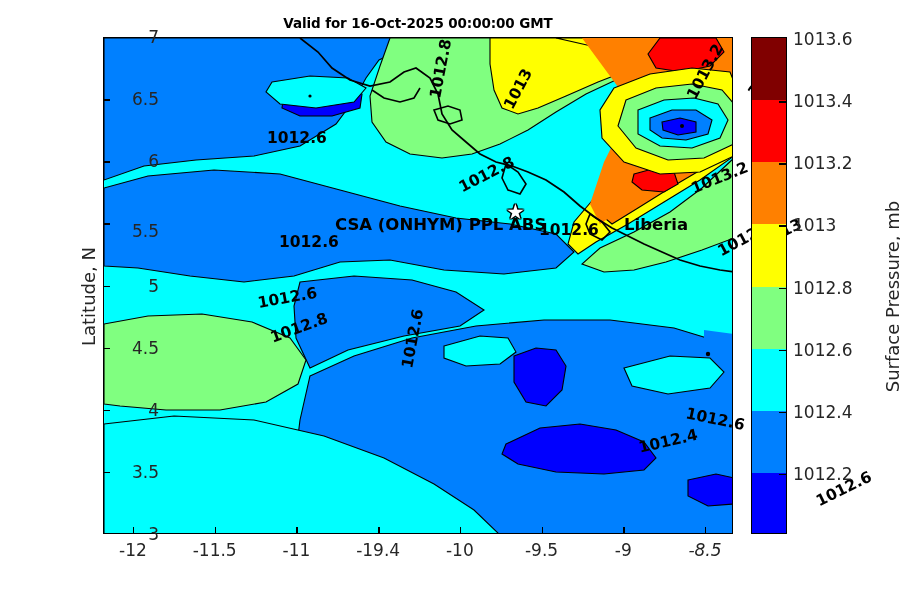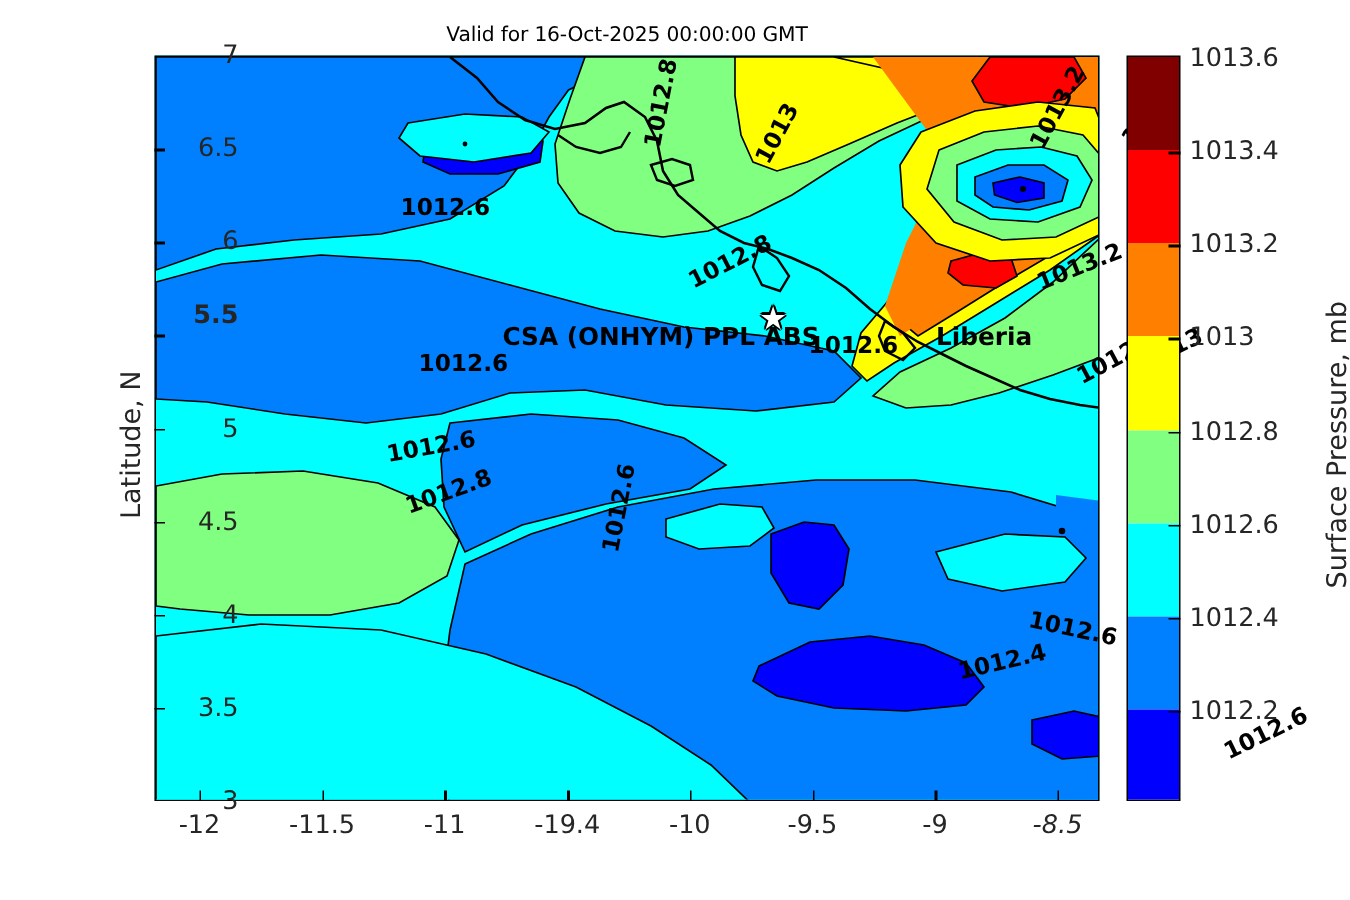--- a/index.html
+++ b/index.html
@@ -12,21 +12,21 @@
     position:relative;
   }
   #root{position:absolute;left:0;top:0;width:900px;height:600px;}
 
   
   .title{
     position:absolute;
     left:103px; top:15px; width:630px;
     text-align:center;
     font-size:13.5px;
-    font-weight:normal;
+    font-weight:bold;
     color:#000;
     letter-spacing:-0.1px;
     white-space:nowrap;
   }
 
   
   .plot{
     position:absolute;
     left:103px; top:37px;
     width:630px; height:497px;
@@ -285,21 +285,21 @@
       <div class="cbtickmark" style="top: 473.875px;"></div>
     </div>
 
   <div class="ylabel">Latitude, N</div>
   <div id="yticks">
       <div class="ytick" style="top: 37px;">7</div>
       <div class="ytick" style="top: 99.125px;">6.5</div>
       <div class="tickmark" style="left: 103px; top: 99.125px; width: 7px; height: 1.4px;"></div>
       <div class="ytick" style="top: 161.25px;">6</div>
       <div class="tickmark" style="left: 103px; top: 161.25px; width: 7px; height: 1.4px;"></div>
-      <div class="ytick" style="top: 210px; font-weight: bold;">5.5</div>
+      <div class="ytick" style="top: 231px;">5.5</div>
       <div class="tickmark" style="left: 103px; top: 223.375px; width: 7px; height: 1.4px;"></div>
       <div class="ytick" style="top: 285.5px;">5</div>
       <div class="tickmark" style="left: 103px; top: 285.5px; width: 7px; height: 1.4px;"></div>
       <div class="ytick" style="top: 347.625px;">4.5</div>
       <div class="tickmark" style="left: 103px; top: 347.625px; width: 7px; height: 1.4px;"></div>
       <div class="ytick" style="top: 409.75px;">4</div>
       <div class="tickmark" style="left: 103px; top: 409.75px; width: 7px; height: 1.4px;"></div>
       <div class="ytick" style="top: 471.875px;">3.5</div>
       <div class="tickmark" style="left: 103px; top: 471.875px; width: 7px; height: 1.4px;"></div>
       <div class="ytick" style="top: 534px;">3</div>

